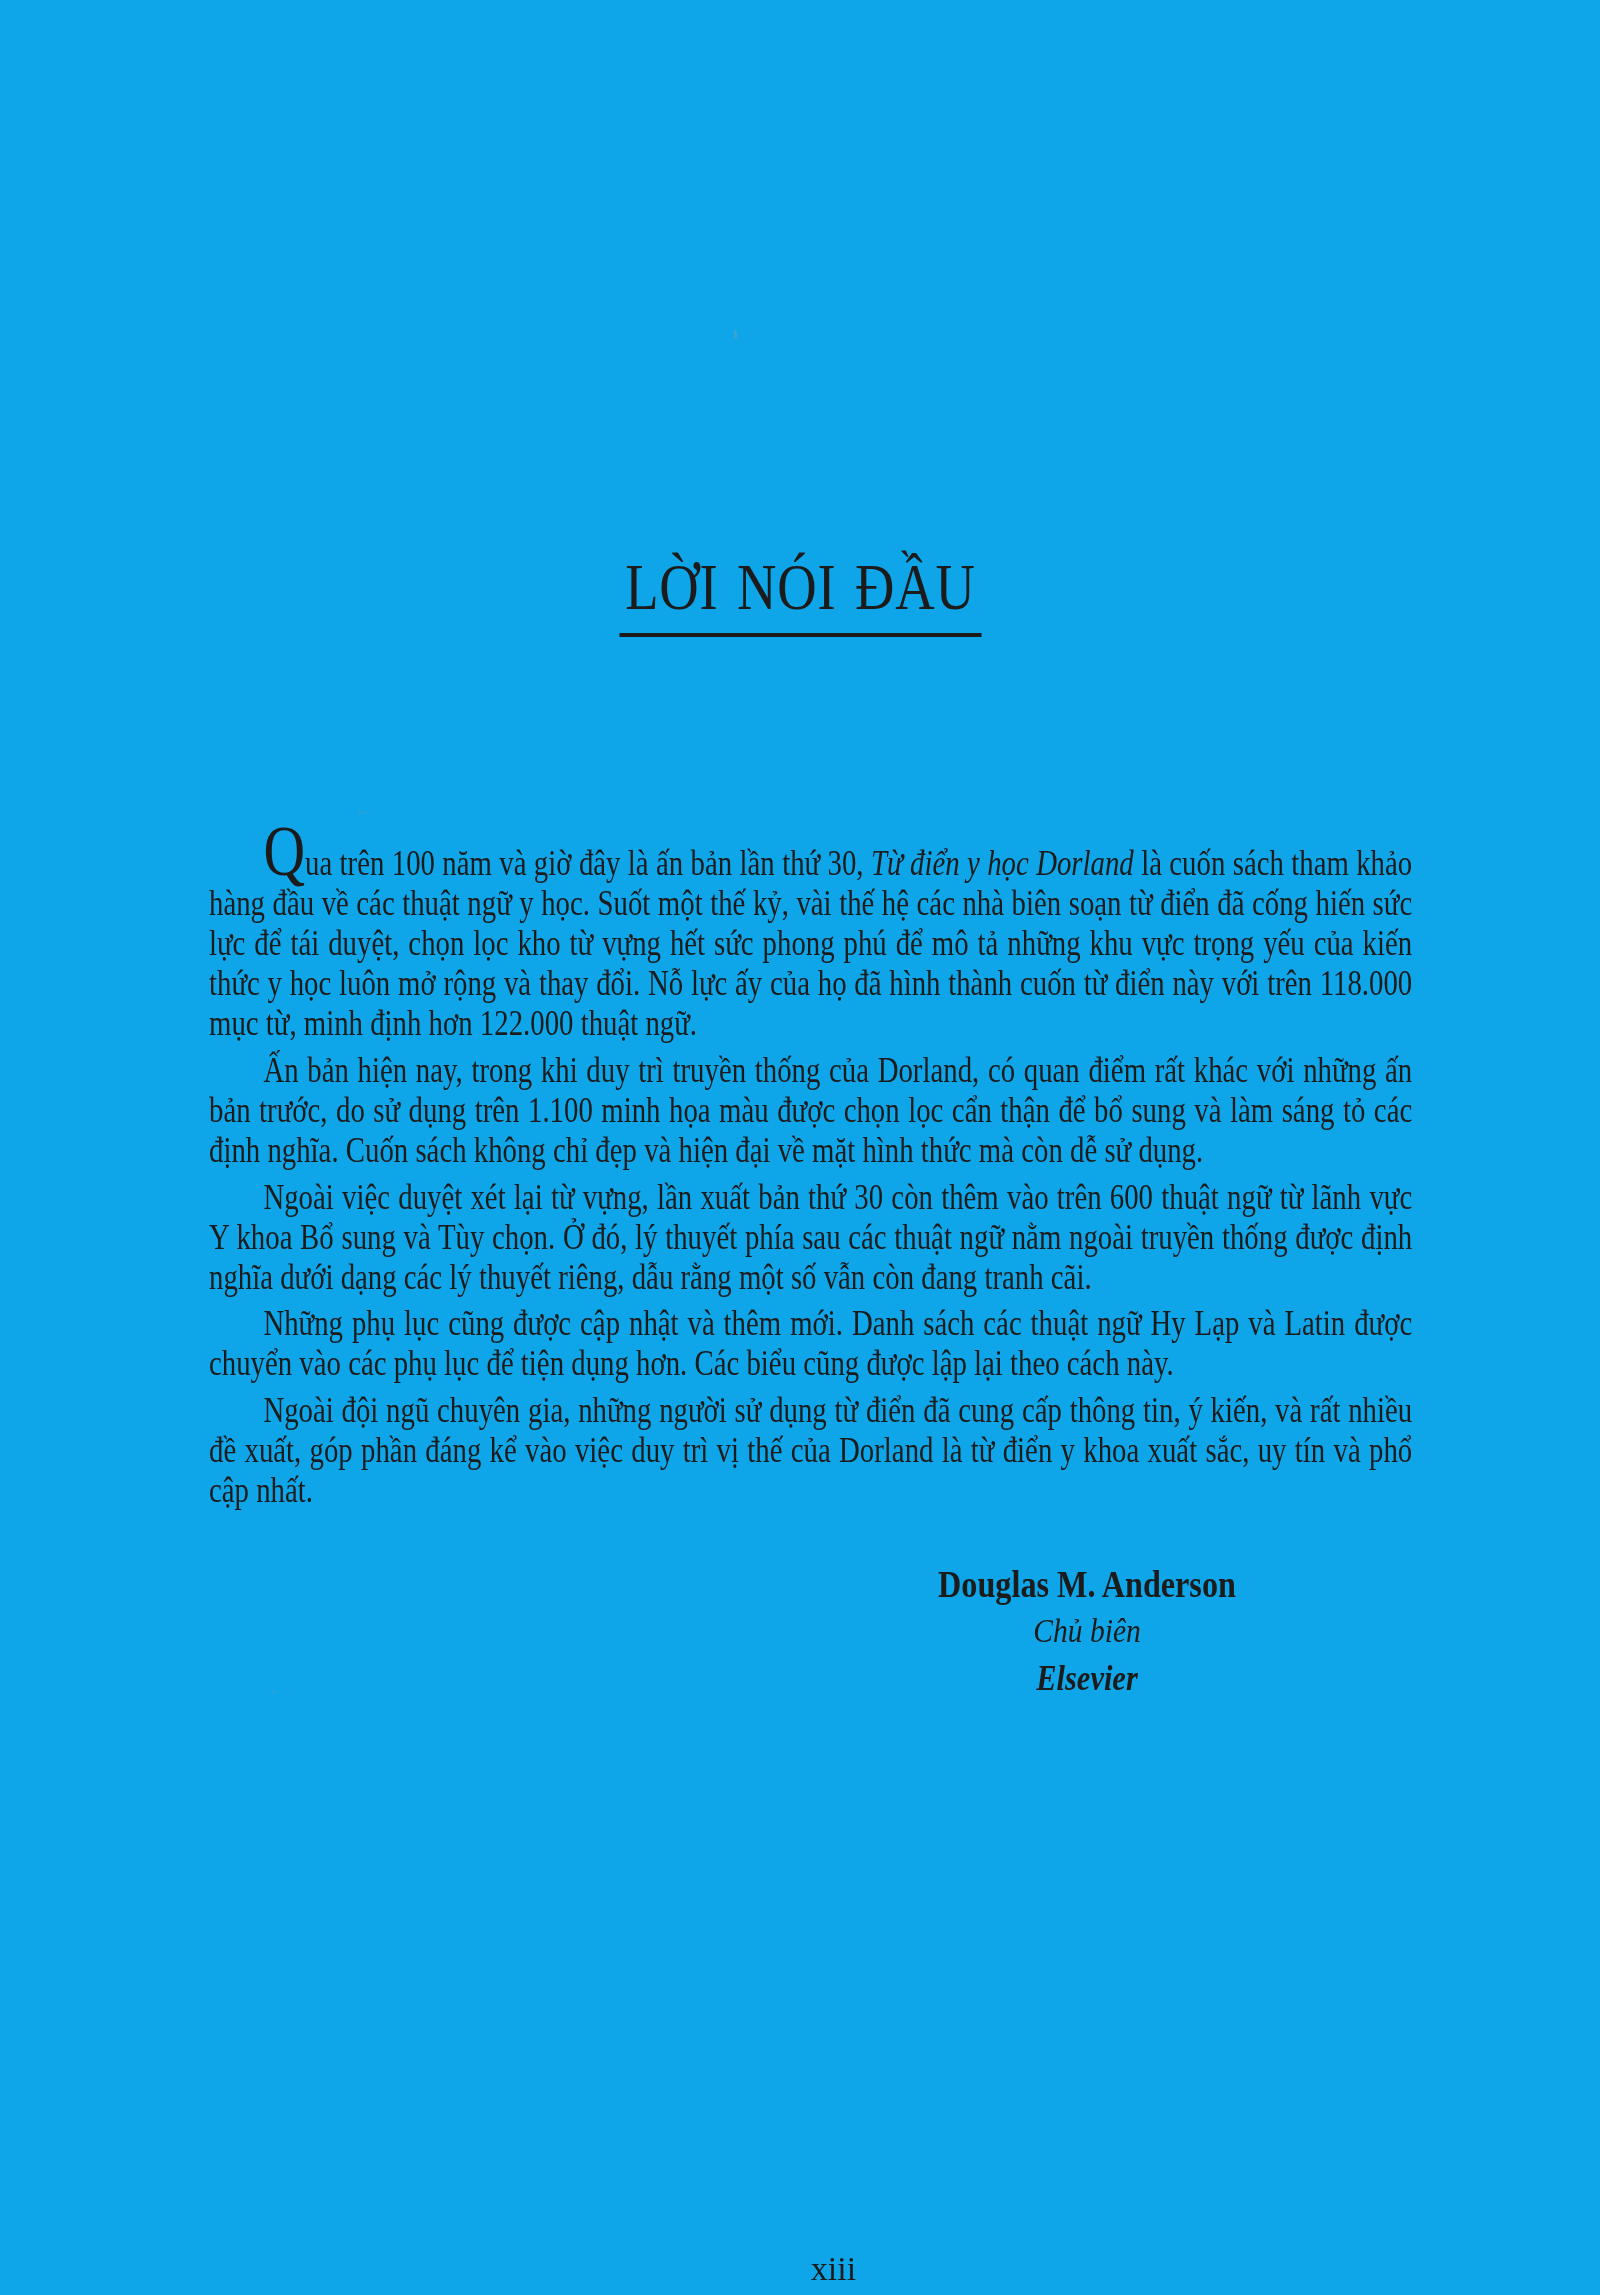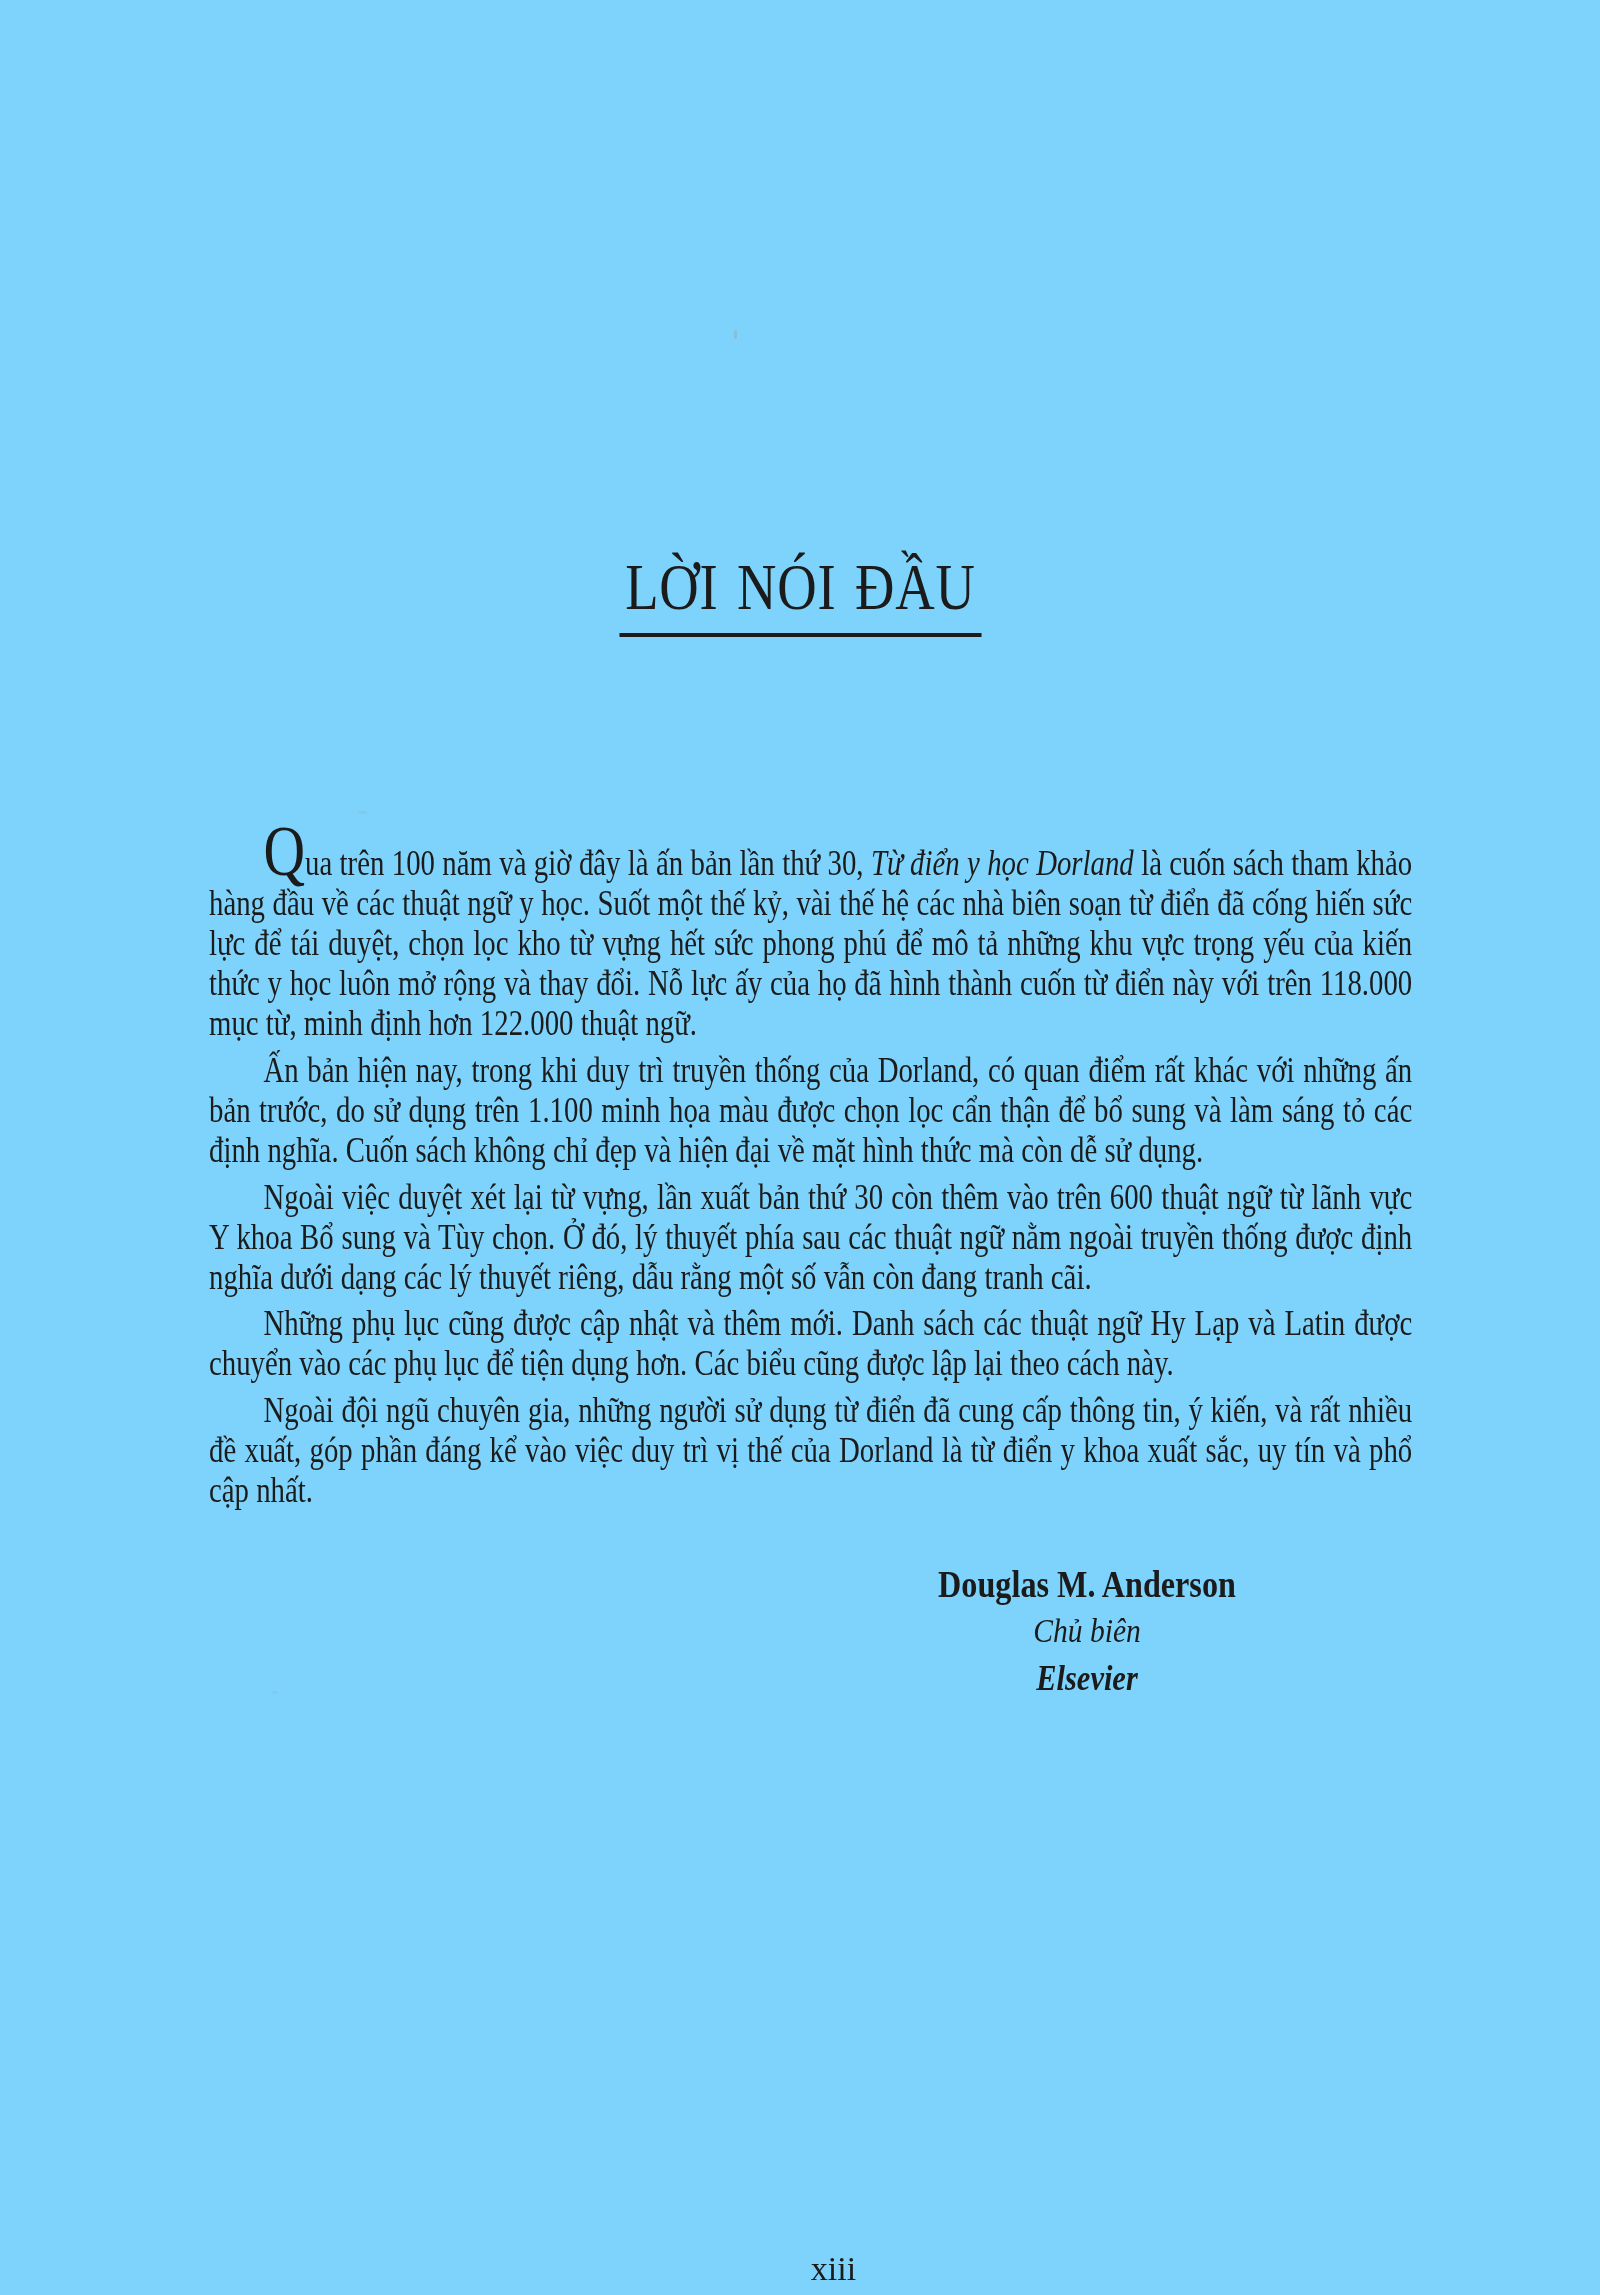--- a/index.html
+++ b/index.html
@@ -1,21 +1,21 @@
 <!DOCTYPE html>
 <html lang="vi" style="font-size:13.6px"><head>
 <meta charset="utf-8">
 <style>
   html, body { margin: 0; padding: 0; background: #ffffff; }
 
   .page {
     position: relative;
     width: 1601px;
     height: 2295px;
-    background: #7dd3fc;
+    background: #0ea5e9;
     overflow: hidden;
     font-family: "Liberation Serif", "DejaVu Serif", serif;
     color: #1b1b1b;
   }
 
   
   .title-wrap {
     position: absolute;
     top: 553px;
     left: 0;

